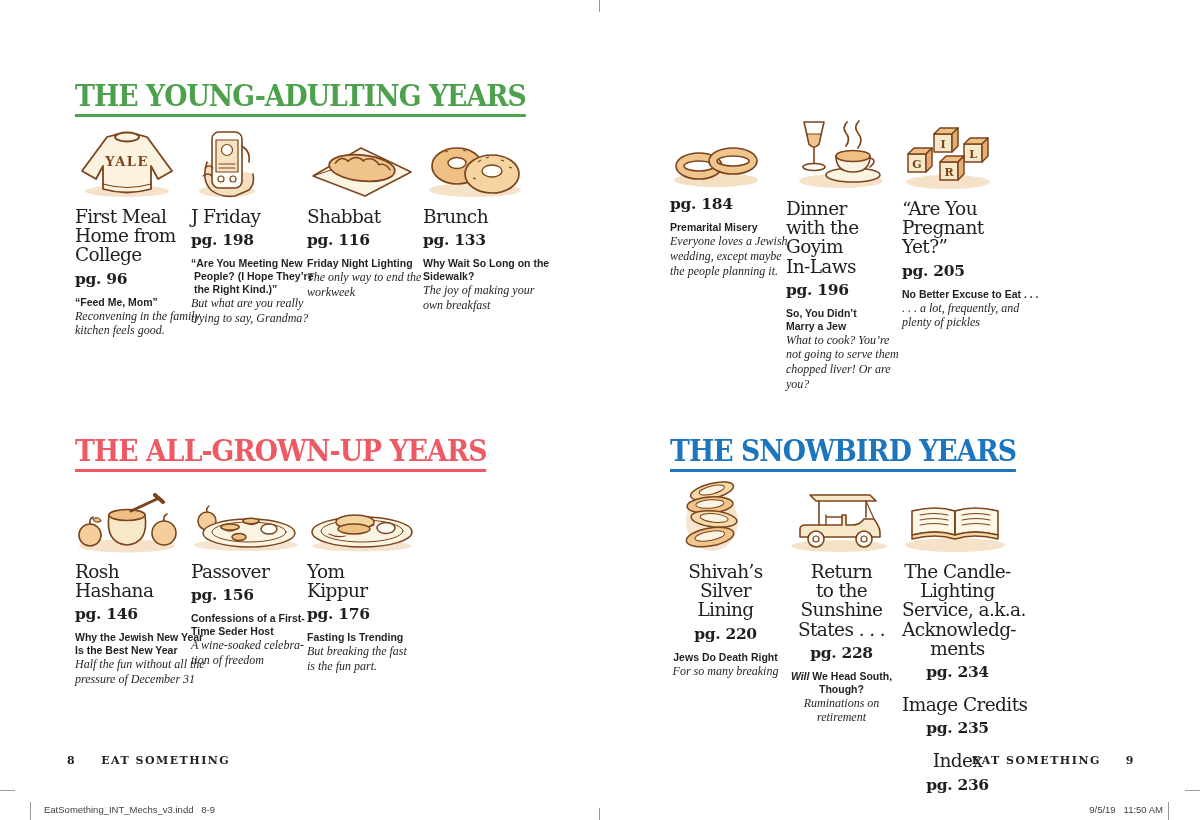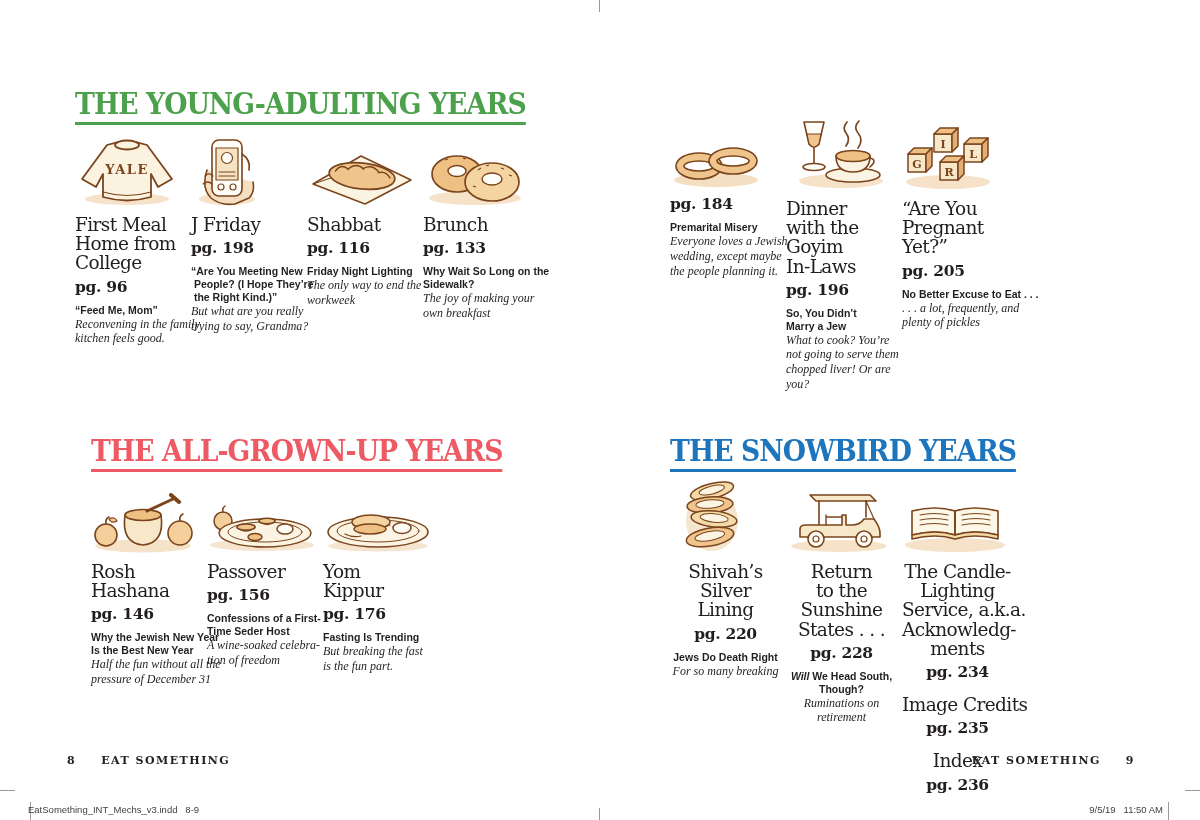--- a/index.html
+++ b/index.html
@@ -46,36 +46,36 @@
     font-family:"DejaVu Serif", serif; font-weight:bold;
     font-size:11px; letter-spacing:1.5px; color:#221e1f;
   }
   #folio-left { left:67px; }
   #folio-right { right:65px; }
   .slug {
     position:absolute; top:804px;
     font-family:"Liberation Sans", sans-serif; font-size:9.5px; color:#3f3f3f;
     white-space:pre;
   }
-  #slug-left { left:28px; }
+  #slug-left { left:44px; }
   #slug-right { right:37px; }
   .cm { position:absolute; background:#9a9a9a; }
   .cm-v { width:1px; } .cm-h { height:1px; }
 </style>
 </head>
 <body>
 
 <div class="cm cm-v" style="left:599px; top:0; height:12px;"></div>
 <div class="cm cm-v" style="left:599px; top:808px; height:12px;"></div>
 <div class="cm cm-h" style="left:0; top:790px; width:15px;"></div>
 <div class="cm cm-v" style="left:30px; top:802px; height:18px;"></div>
 <div class="cm cm-h" style="left:1185px; top:790px; width:15px;"></div>
 <div class="cm cm-v" style="left:1168px; top:802px; height:18px;"></div>
 
-<section class="block" style="left:75px; top:90px;">
+<section class="block" style="left:75px; top:82px;">
   <h2 class="sec-title" style="color: rgb(77, 161, 77);">THE YOUNG-ADULTING YEARS</h2>
   <div class="entries">
 
     <article class="entry">
       <div class="illo">
         <svg width="104" height="72" viewBox="0 0 104 72">
           <ellipse cx="52" cy="65" rx="42" ry="6" fill="#ecc592" opacity=".5"></ellipse>
           <g stroke="#7a441c" stroke-width="1.8" stroke-linejoin="round" stroke-linecap="round">
             <path d="M32 11 Q52 4 72 11 L97 45 L83 53 L76 40 L76 63 Q52 70 28 63 L28 40 L21 53 L7 45 Z" fill="#fbf3e0"></path>
             <ellipse cx="52" cy="11" rx="12" ry="4.5" fill="#fbf3e0"></ellipse>
@@ -246,21 +246,21 @@
 Yet?”</h3>
       <div class="pg">pg. 205</div>
       <div class="sub">No Better Excuse to Eat . . .</div>
       <p class="desc">. . . a lot, frequently, and
 plenty of pickles</p>
     </article>
 
   </div>
 </section>
 
-<section class="block" style="left:91px; top:437px;">
+<section class="block" style="left:75px; top:437px;">
   <h2 class="sec-title" style="color: rgb(238, 90, 100);">THE ALL-GROWN-UP YEARS</h2>
   <div class="entries">
 
     <article class="entry">
       <div class="illo">
         <svg width="104" height="60" viewBox="0 0 104 60">
           <ellipse cx="52" cy="53" rx="48" ry="6.5" fill="#ecc592" opacity=".5"></ellipse>
           <g stroke="#7a441c" stroke-width="1.6" stroke-linecap="round" stroke-linejoin="round">
             <circle cx="15" cy="42" r="11" fill="#f4cf9c"></circle>
             <path d="M15 31 q-1 -5 3 -7" fill="none"></path>

